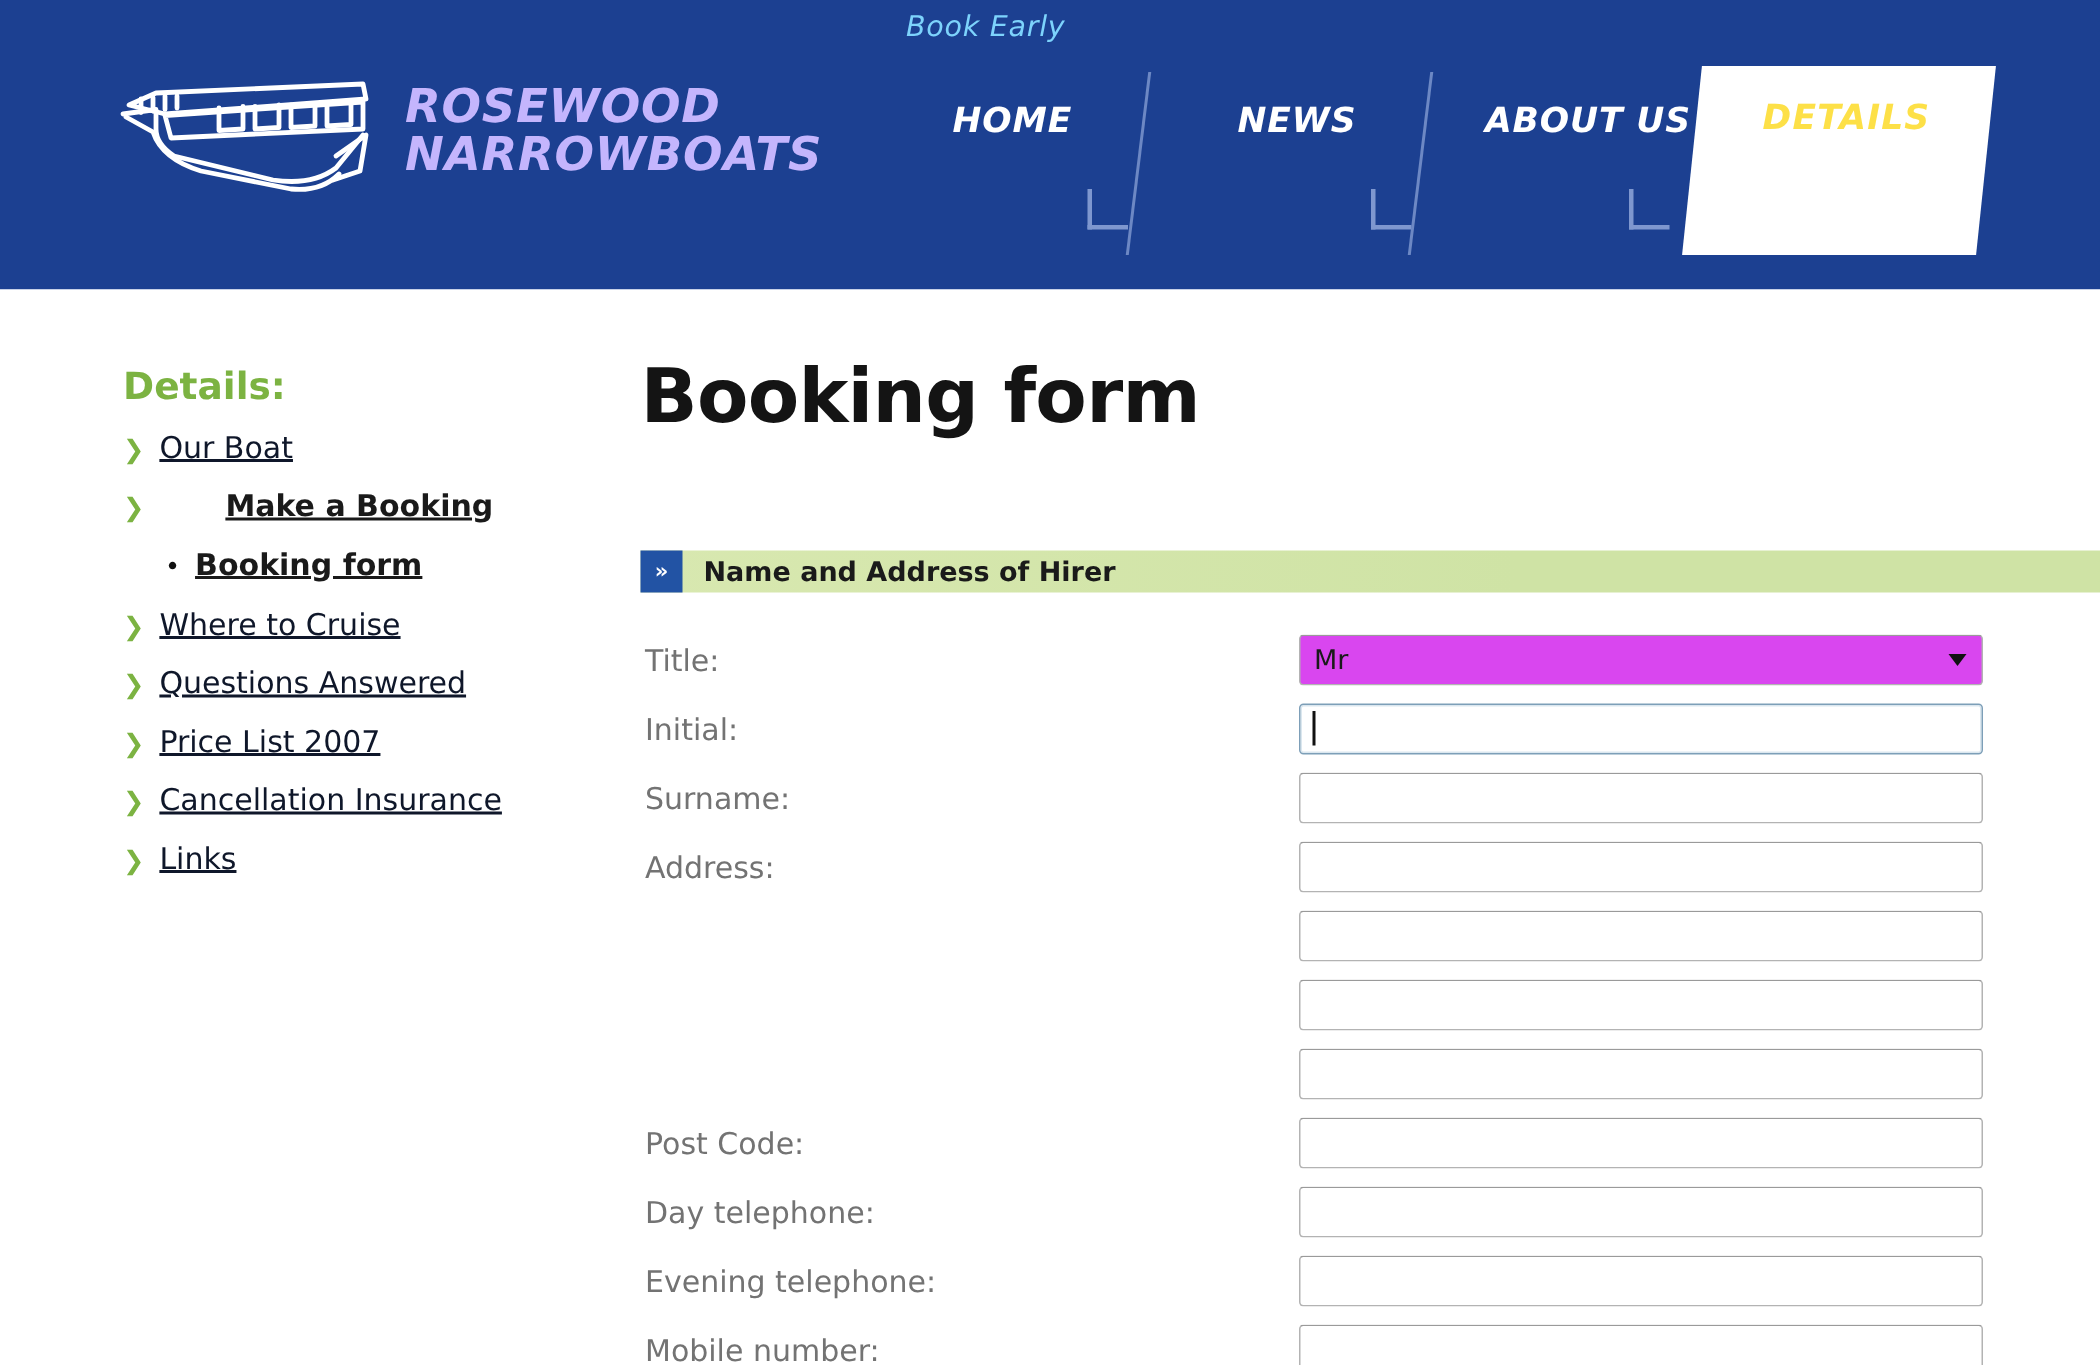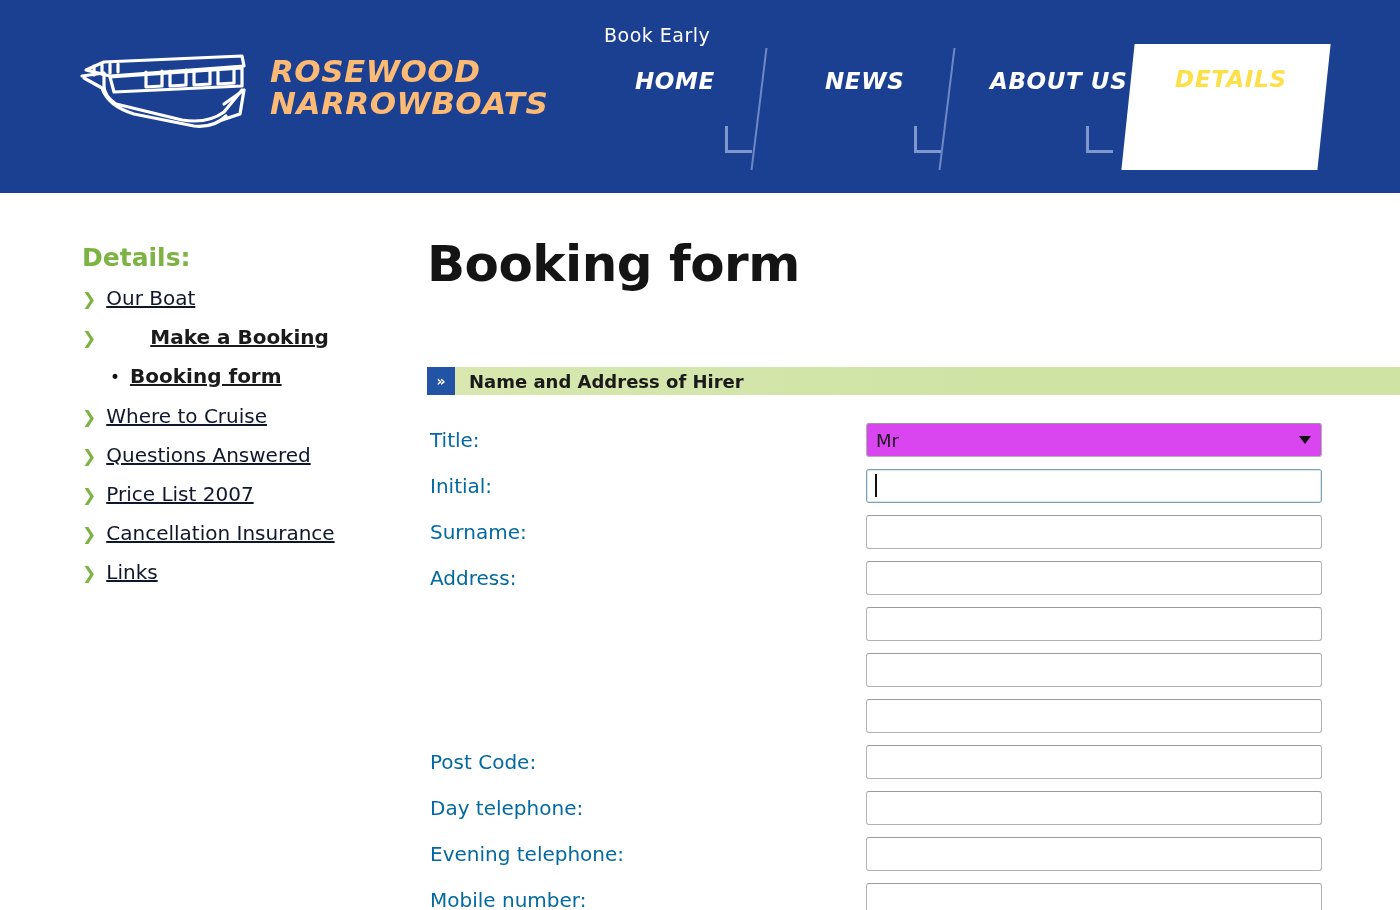--- a/index.html
+++ b/index.html
@@ -22,38 +22,39 @@
   #header-underline {
     position: absolute;
     left: 0; top: 193px;
     width: 1400px; height: 4px;
     background: #8fa6d4;
   }
 
   
   #tagline {
     position: absolute;
-    left: 604px; top: 24px;
+    left: 604px; top: 7px;
     font-size: 19px;
-    color: #ffffff;
+    font-style: italic;
+    color: #7dd3fc;
     letter-spacing: .5px;
     white-space: nowrap;
   }
 
   
   #logo-block {
     position: absolute;
     left: 74px; top: 42px;
     display: flex;
     align-items: center;
     gap: 16px;
   }
   #boat-icon { width: 180px; height: 92px; display: block; }
   #brand-name {
-    color: #fdba74;
+    color: #c4b5fd;
     font-size: 31px;
     font-weight: bold;
     font-style: italic;
     line-height: 1.02;
     letter-spacing: .5px;
     white-space: pre-line;
   }
 
   
   #main-nav {
@@ -215,21 +216,21 @@
   }
   .form-row {
     position: relative;
     height: 46px;
   }
   .form-label {
     position: absolute;
     left: 3px;
     top: 5px;
     font-size: 20px;
-    color: #0369a1;
+    color: #737373;
     white-space: nowrap;
   }
   .form-control {
     position: absolute;
     left: 439px;
     top: 0;
     width: 456px;
     height: 34px;
   }
   .text-input {

